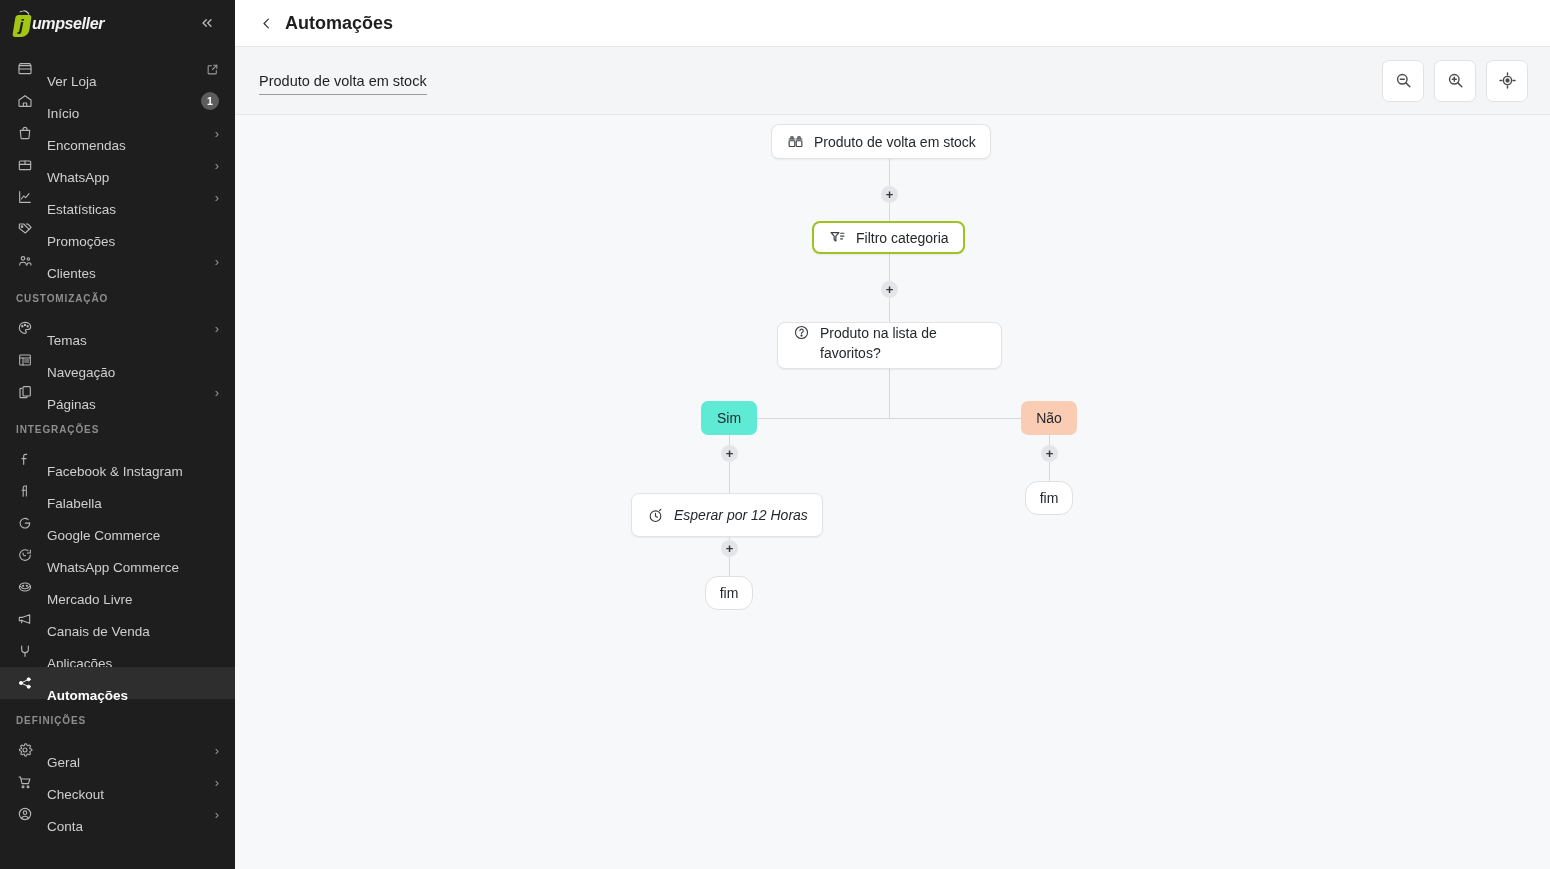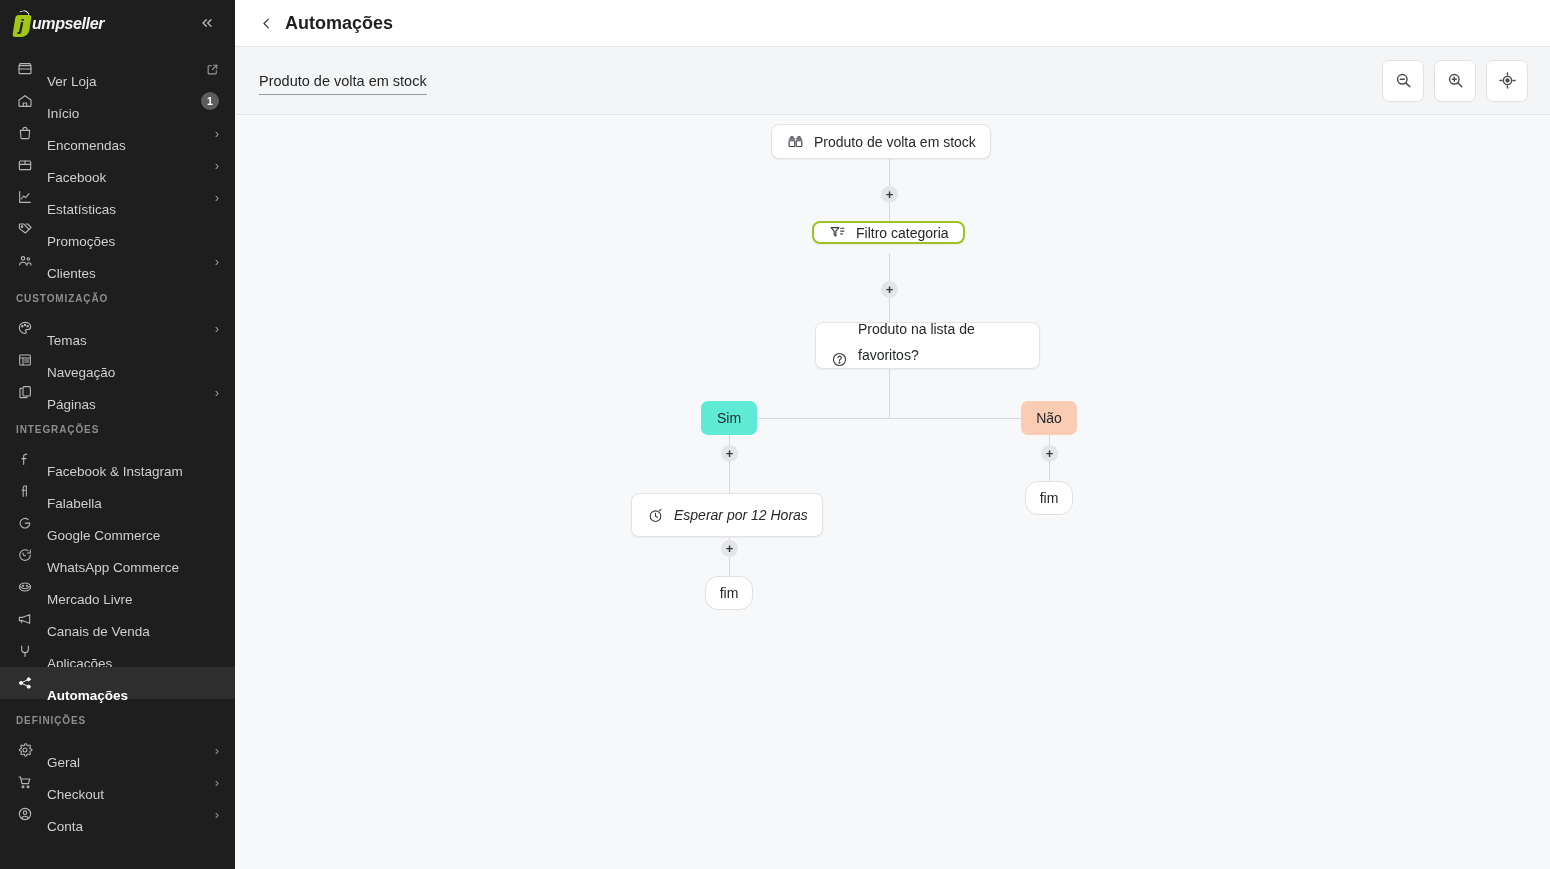--- a/index.html
+++ b/index.html
@@ -161,21 +161,21 @@
   }
   .node.selected { border: 2px solid #9ec221; }
   .node-ico {
     width: 18px; height: 18px;
     margin-right: 10px;
     flex: 0 0 18px;
     display: inline-flex; align-items: center; justify-content: center;
     color: #3b3f44;
   }
   .node-ico svg { width: 17px; height: 17px; display:block; }
-  .node.multiline { white-space: normal; line-height: 26px; align-items: flex-end; margin-left: 38px; }
+  .node.multiline { white-space: normal; line-height: 20px; align-items: flex-start; }
 
   .badge-node {
     position: absolute;
     border-radius: 7px;
     font-size: 14px;
     display: flex; align-items: center; justify-content: center;
     color: #25282b;
     z-index: 3;
     cursor: pointer;
   }
@@ -275,21 +275,21 @@
       </div>
 
       <div class="nav-item">
         <span class="nav-ico">
           <svg viewBox="0 0 24 24" fill="none" stroke="currentColor" stroke-width="1.7" stroke-linecap="round" stroke-linejoin="round">
               <rect x="3.5" y="6" width="17" height="13" rx="1.5"></rect>
               <line x1="3.5" y1="11" x2="20.5" y2="11"></line>
               <line x1="12" y1="6" x2="12" y2="11"></line>
             </svg>
         </span>
-        <span class="nav-label">Facebook</span>
+        <span class="nav-label">WhatsApp</span>
         <span class="nav-right chev">›</span>
       </div>
 
       <div class="nav-item">
         <span class="nav-ico">
           <svg viewBox="0 0 24 24" fill="none" stroke="currentColor" stroke-width="1.7" stroke-linecap="round" stroke-linejoin="round">
               <path d="M4 4v16h16"></path>
               <polyline points="6.5 15 10 10.5 13 13 18 7"></polyline>
             </svg>
         </span>
@@ -550,21 +550,21 @@
               <path d="M13 8.5h8"></path>
               <path d="M5.5 8.5v-3h3v3"></path>
               <path d="M15.5 8.5v-3h3v3"></path>
             </svg>
         </span>
         <span>Produto de volta em stock</span>
       </div>
 
       <div class="plus-btn" style="left:646px; top:71px;">+</div>
 
-      <div class="node selected" style="left:577px; top:106px; height:23px;">
+      <div class="node selected" style="left:577px; top:106px; height:33px;">
         <span class="node-ico">
           <svg viewBox="0 0 24 24" fill="none" stroke="currentColor" stroke-width="1.7" stroke-linecap="round" stroke-linejoin="round">
               <path d="M3 5h11l-4.3 5.2V17L7.3 15.2v-5z"></path>
               <line x1="16.5" y1="6" x2="21" y2="6"></line>
               <line x1="16.5" y1="10" x2="21" y2="10"></line>
               <line x1="16.5" y1="14" x2="19" y2="14"></line>
             </svg>
         </span>
         <span>Filtro categoria</span>
       </div>

